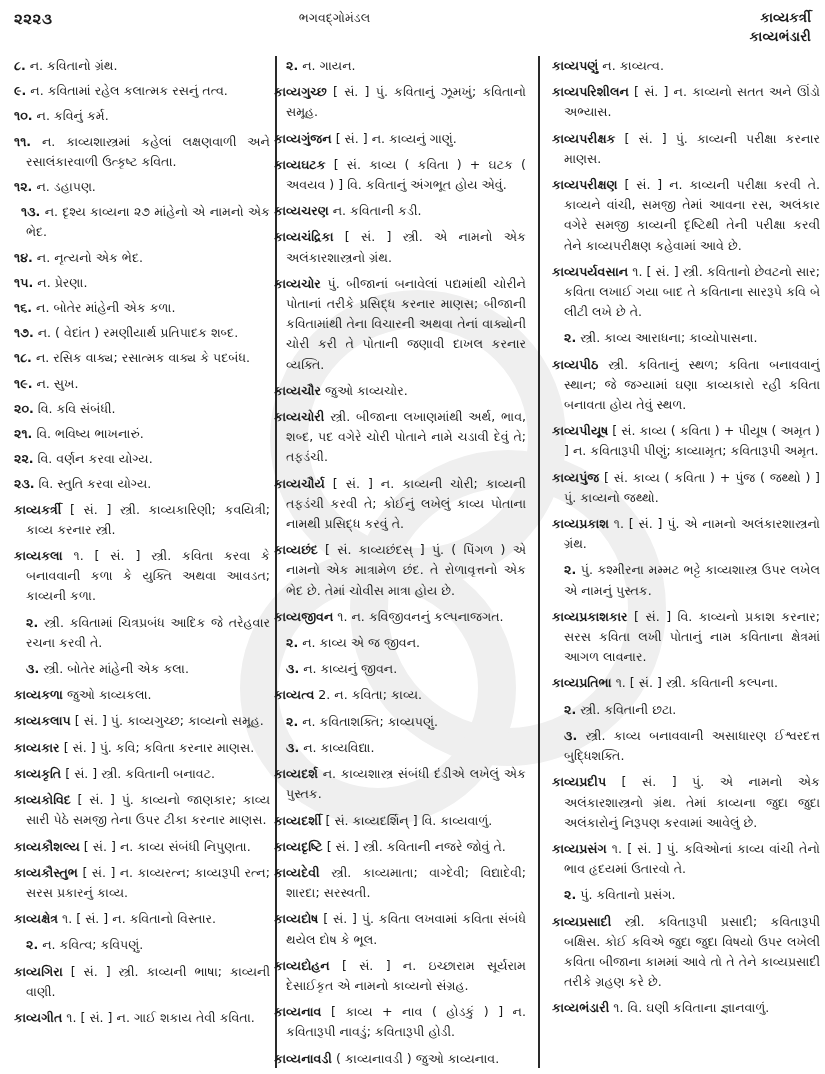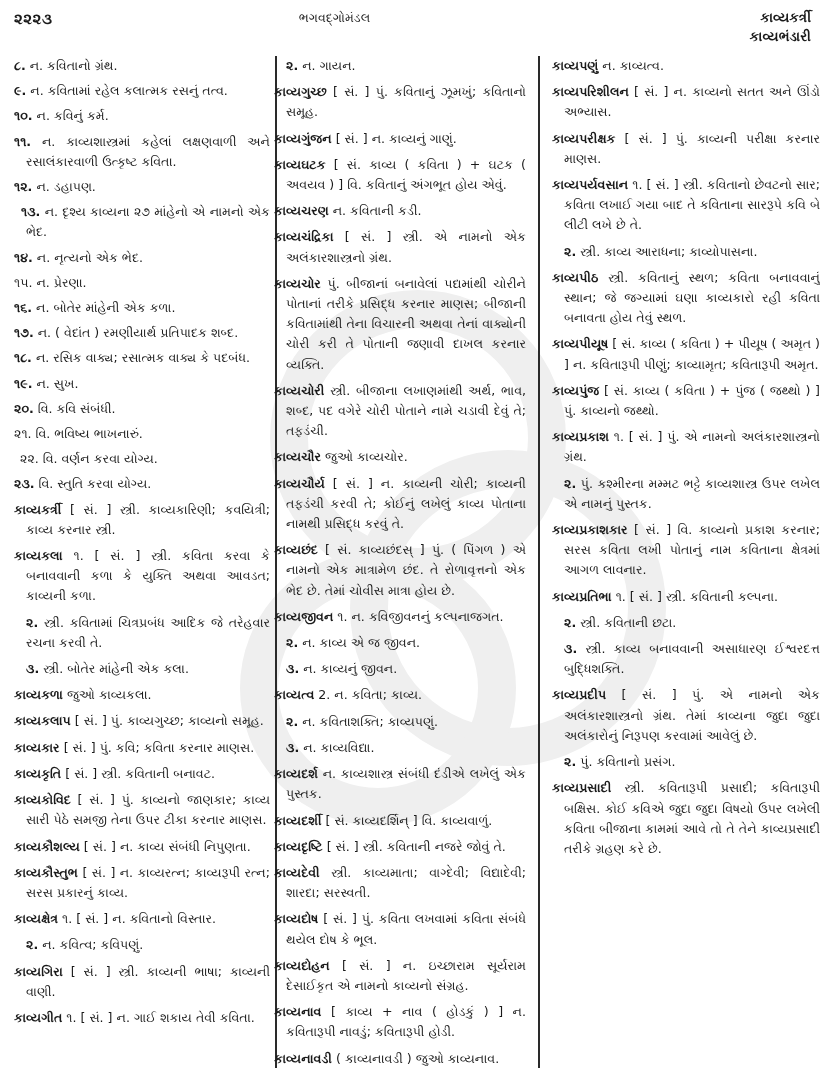--- a/index.html
+++ b/index.html
@@ -43,28 +43,28 @@
 
 <div class="columns">
   <div class="col col1">
       <div class="entry sense"><span class="n" style="font-weight: bold;">૮.</span> <span>ન. કવિતાનો ગ્રંથ.</span></div>
       <div class="entry sense"><span class="n" style="font-weight: bold;">૯.</span> <span>ન. કવિતામાં રહેલ કલાત્મક રસનું તત્વ.</span></div>
       <div class="entry sense"><span class="n" style="font-weight: bold;">૧૦.</span> <span>ન. કવિનું કર્મ.</span></div>
       <div class="entry sense"><span class="n" style="font-weight: bold;">૧૧.</span> <span>ન. કાવ્યશાસ્ત્રમાં કહેલાં લક્ષણવાળી અને રસાલંકારવાળી ઉત્કૃષ્ટ કવિતા.</span></div>
       <div class="entry sense"><span class="n" style="font-weight: bold;">૧૨.</span> <span>ન. ડહાપણ.</span></div>
       <div class="entry sense"><span class="n" style="font-weight: bold; margin-left: 7px;">૧૩.</span> <span>ન. દૃશ્ય કાવ્યના ૨૭ માંહેનો એ નામનો એક ભેદ.</span></div>
       <div class="entry sense"><span class="n" style="font-weight: bold;">૧૪.</span> <span>ન. નૃત્યનો એક ભેદ.</span></div>
-      <div class="entry sense"><span class="n" style="font-weight: normal;">૧૫.</span> <span>ન. પ્રેરણા.</span></div>
+      <div class="entry sense"><span class="n" style="font-weight: bold;">૧૫.</span> <span>ન. પ્રેરણા.</span></div>
       <div class="entry sense"><span class="n" style="font-weight: bold;">૧૬.</span> <span>ન. બોતેર માંહેની એક કળા.</span></div>
       <div class="entry sense"><span class="n" style="font-weight: bold; margin-top: 12px;">૧૭.</span> <span>ન. ( વેદાંત ) રમણીયાર્થ પ્રતિપાદક શબ્દ.</span></div>
       <div class="entry sense"><span class="n" style="font-weight: bold;">૧૮.</span> <span>ન. રસિક વાક્ય; રસાત્મક વાક્ય કે પદબંધ.</span></div>
       <div class="entry sense"><span class="n" style="font-weight: bold;">૧૯.</span> <span>ન. સુખ.</span></div>
       <div class="entry sense"><span class="n" style="font-weight: bold;">૨૦.</span> <span>વિ. કવિ સંબંધી.</span></div>
-      <div class="entry sense"><span class="n" style="font-weight: normal;">૨૧.</span> <span>વિ. ભવિષ્ય ભાખનારું.</span></div>
-      <div class="entry sense"><span class="n" style="font-weight: normal; margin-left: 6px;">૨૨.</span> <span>વિ. વર્ણન કરવા યોગ્ય.</span></div>
+      <div class="entry sense"><span class="n" style="font-weight: bold;">૨૧.</span> <span>વિ. ભવિષ્ય ભાખનારું.</span></div>
+      <div class="entry sense"><span class="n" style="font-weight: bold;">૨૨.</span> <span>વિ. વર્ણન કરવા યોગ્ય.</span></div>
       <div class="entry sense"><span class="n" style="font-weight: bold;">૨૩.</span> <span>વિ. સ્તુતિ કરવા યોગ્ય.</span></div>
       <div class="entry"><span class="hw">કાવ્યકર્ત્રી</span> <span>[ સં. ] સ્ત્રી. કાવ્યકારિણી; કવયિત્રી; કાવ્ય કરનાર સ્ત્રી.</span></div>
       <div class="entry"><span class="hw">કાવ્યકલા</span> <span>૧. [ સં. ] સ્ત્રી. કવિતા કરવા કે બનાવવાની કળા કે યુક્તિ અથવા આવડત; કાવ્યની કળા.</span></div>
       <div class="entry sub"><span class="n">૨.</span> <span>સ્ત્રી. કવિતામાં ચિત્રપ્રબંધ આદિક જે તરેહવાર રચના કરવી તે.</span></div>
       <div class="entry sub"><span class="n">૩.</span> <span>સ્ત્રી. બોતેર માંહેની એક કલા.</span></div>
       <div class="entry"><span class="hw">કાવ્યકળા</span> <span>જુઓ કાવ્યકલા.</span></div>
       <div class="entry"><span class="hw">કાવ્યકલાપ</span> <span>[ સં. ] પું. કાવ્યગુચ્છ; કાવ્યનો સમૂહ.</span></div>
       <div class="entry"><span class="hw">કાવ્યકાર</span> <span>[ સં. ] પું. કવિ; કવિતા કરનાર માણસ.</span></div>
       <div class="entry"><span class="hw">કાવ્યકૃતિ</span> <span>[ સં. ] સ્ત્રી. કવિતાની બનાવટ.</span></div>
       <div class="entry"><span class="hw">કાવ્યકોવિદ</span> <span>[ સં. ] પું. કાવ્યનો જાણકાર; કાવ્ય સારી પેઠે સમજી તેના ઉપર ટીકા કરનાર માણસ.</span></div>
@@ -77,22 +77,22 @@
     </div>
   <div class="divider d1"></div>
   <div class="col col2">
       <div class="entry sub"><span class="n">૨.</span> <span>ન. ગાયન.</span></div>
       <div class="entry"><span class="hw">કાવ્યગુચ્છ</span> <span>[ સં. ] પું. કવિતાનું ઝૂમખું; કવિતાનો સમૂહ.</span></div>
       <div class="entry"><span class="hw">કાવ્યગુંજન</span> <span>[ સં. ] ન. કાવ્યનું ગાણું.</span></div>
       <div class="entry"><span class="hw">કાવ્યઘટક</span> <span>[ સં. કાવ્ય ( કવિતા ) + ઘટક ( અવયવ ) ] વિ. કવિતાનું અંગભૂત હોય એવું.</span></div>
       <div class="entry"><span class="hw">કાવ્યચરણ</span> <span>ન. કવિતાની કડી.</span></div>
       <div class="entry"><span class="hw">કાવ્યચંદ્રિકા</span> <span>[ સં. ] સ્ત્રી. એ નામનો એક અલંકારશાસ્ત્રનો ગ્રંથ.</span></div>
       <div class="entry"><span class="hw">કાવ્યચોર</span> <span>પું. બીજાનાં બનાવેલાં પદ્યમાંથી ચોરીને પોતાનાં તરીકે પ્રસિદ્ધ કરનાર માણસ; બીજાની કવિતામાંથી તેના વિચારની અથવા તેનાં વાક્યોની ચોરી કરી તે પોતાની જણાવી દાખલ કરનાર વ્યક્તિ.</span></div>
+      <div class="entry"><span class="hw">કાવ્યચૌર</span> <span>જુઓ કાવ્યચોર.</span></div>
       <div class="entry"><span class="hw">કાવ્યચોરી</span> <span>સ્ત્રી. બીજાના લખાણમાંથી અર્થ, ભાવ, શબ્દ, પદ વગેરે ચોરી પોતાને નામે ચડાવી દેવું તે; તફડંચી.</span></div>
-      <div class="entry"><span class="hw">કાવ્યચૌર</span> <span>જુઓ કાવ્યચોર.</span></div>
       <div class="entry"><span class="hw">કાવ્યચૌર્ય</span> <span>[ સં. ] ન. કાવ્યની ચોરી; કાવ્યની તફડંચી કરવી તે; કોઈનું લખેલું કાવ્ય પોતાના નામથી પ્રસિદ્ધ કરવું તે.</span></div>
       <div class="entry"><span class="hw">કાવ્યછંદ</span> <span>[ સં. કાવ્યછંદસ્ ] પું. ( પિંગળ ) એ નામનો એક માત્રામેળ છંદ. તે રોળાવૃત્તનો એક ભેદ છે. તેમાં ચોવીસ માત્રા હોય છે.</span></div>
       <div class="entry"><span class="hw">કાવ્યજીવન</span> <span>૧. ન. કવિજીવનનું કલ્પનાજગત.</span></div>
       <div class="entry sub"><span class="n">૨.</span> <span>ન. કાવ્ય એ જ જીવન.</span></div>
       <div class="entry sub"><span class="n">૩.</span> <span>ન. કાવ્યનું જીવન.</span></div>
       <div class="entry"><span class="hw">કાવ્યત્વ</span> <span>2. ન. કવિતા; કાવ્ય.</span></div>
       <div class="entry sub"><span class="n">૨.</span> <span>ન. કવિતાશક્તિ; કાવ્યપણું.</span></div>
       <div class="entry sub"><span class="n">૩.</span> <span>ન. કાવ્યવિદ્યા.</span></div>
       <div class="entry"><span class="hw">કાવ્યદર્શ</span> <span>ન. કાવ્યશાસ્ત્ર સંબંધી દંડીએ લખેલું એક પુસ્તક.</span></div>
       <div class="entry"><span class="hw">કાવ્યદર્શી</span> <span>[ સં. કાવ્યદર્શિન્ ] વિ. કાવ્યવાળું.</span></div>
@@ -101,28 +101,31 @@
       <div class="entry"><span class="hw">કાવ્યદોષ</span> <span>[ સં. ] પું. કવિતા લખવામાં કવિતા સંબંધે થયેલ દોષ કે ભૂલ.</span></div>
       <div class="entry"><span class="hw">કાવ્યદોહન</span> <span>[ સં. ] ન. ઇચ્છારામ સૂર્યરામ દેસાઈકૃત એ નામનો કાવ્યનો સંગ્રહ.</span></div>
       <div class="entry"><span class="hw">કાવ્યનાવ</span> <span>[ કાવ્ય + નાવ ( હોડકું ) ] ન. કવિતારૂપી નાવડું; કવિતારૂપી હોડી.</span></div>
       <div class="entry"><span class="hw">કાવ્યનાવડી</span> <span>( કાવ્યનાવડી ) જુઓ કાવ્યનાવ.</span></div>
     </div>
   <div class="divider d2"></div>
   <div class="col col3">
       <div class="entry"><span class="hw">કાવ્યપણું</span> <span>ન. કાવ્યત્વ.</span></div>
       <div class="entry"><span class="hw">કાવ્યપરિશીલન</span> <span>[ સં. ] ન. કાવ્યનો સતત અને ઊંડો અભ્યાસ.</span></div>
       <div class="entry"><span class="hw">કાવ્યપરીક્ષક</span> <span>[ સં. ] પું. કાવ્યની પરીક્ષા કરનાર માણસ.</span></div>
+      <div class="entry"><span class="hw">કાવ્યપરીક્ષણ</span> <span>[ સં. ] ન. કાવ્યની પરીક્ષા કરવી તે. કાવ્યને વાંચી, સમજી તેમાં આવના રસ, અલંકાર વગેરે સમજી કાવ્યની દૃષ્ટિથી તેની પરીક્ષા કરવી તેને કાવ્યપરીક્ષણ કહેવામાં આવે છે.</span></div>
       <div class="entry"><span class="hw">કાવ્યપર્યવસાન</span> <span>૧. [ સં. ] સ્ત્રી. કવિતાનો છેવટનો સાર; કવિતા લખાઈ ગયા બાદ તે કવિતાના સારરૂપે કવિ બે લીટી લખે છે તે.</span></div>
       <div class="entry sub"><span class="n">૨.</span> <span>સ્ત્રી. કાવ્ય આરાધના; કાવ્યોપાસના.</span></div>
       <div class="entry"><span class="hw">કાવ્યપીઠ</span> <span>સ્ત્રી. કવિતાનું સ્થળ; કવિતા બનાવવાનું સ્થાન; જે જગ્યામાં ઘણા કાવ્યકારો રહી કવિતા બનાવતા હોય તેવું સ્થળ.</span></div>
       <div class="entry"><span class="hw">કાવ્યપીયૂષ</span> <span>[ સં. કાવ્ય ( કવિતા ) + પીયૂષ ( અમૃત ) ] ન. કવિતારૂપી પીણું; કાવ્યામૃત; કવિતારૂપી અમૃત.</span></div>
       <div class="entry"><span class="hw">કાવ્યપુંજ</span> <span>[ સં. કાવ્ય ( કવિતા ) + પુંજ ( જથ્થો ) ] પું. કાવ્યનો જથ્થો.</span></div>
       <div class="entry"><span class="hw">કાવ્યપ્રકાશ</span> <span>૧. [ સં. ] પું. એ નામનો અલંકારશાસ્ત્રનો ગ્રંથ.</span></div>
       <div class="entry sub"><span class="n">૨.</span> <span>પું. કશ્મીરના મમ્મટ ભટ્ટે કાવ્યશાસ્ત્ર ઉપર લખેલ એ નામનું પુસ્તક.</span></div>
       <div class="entry"><span class="hw">કાવ્યપ્રકાશકાર</span> <span>[ સં. ] વિ. કાવ્યનો પ્રકાશ કરનાર; સરસ કવિતા લખી પોતાનું નામ કવિતાના ક્ષેત્રમાં આગળ લાવનાર.</span></div>
       <div class="entry"><span class="hw">કાવ્યપ્રતિભા</span> <span>૧. [ સં. ] સ્ત્રી. કવિતાની કલ્પના.</span></div>
       <div class="entry sub"><span class="n">૨.</span> <span>સ્ત્રી. કવિતાની છટા.</span></div>
       <div class="entry sub"><span class="n">૩.</span> <span>સ્ત્રી. કાવ્ય બનાવવાની અસાધારણ ઈશ્વરદત્ત બુદ્ધિશક્તિ.</span></div>
       <div class="entry"><span class="hw">કાવ્યપ્રદીપ</span> <span>[ સં. ] પું. એ નામનો એક અલંકારશાસ્ત્રનો ગ્રંથ. તેમાં કાવ્યના જુદા જુદા અલંકારોનું નિરૂપણ કરવામાં આવેલું છે.</span></div>
+      <div class="entry"><span class="hw">કાવ્યપ્રસંગ</span> <span>૧. [ સં. ] પું. કવિઓનાં કાવ્ય વાંચી તેનો ભાવ હૃદયમાં ઉતારવો તે.</span></div>
       <div class="entry sub"><span class="n">૨.</span> <span>પું. કવિતાનો પ્રસંગ.</span></div>
       <div class="entry"><span class="hw">કાવ્યપ્રસાદી</span> <span>સ્ત્રી. કવિતારૂપી પ્રસાદી; કવિતારૂપી બક્ષિસ. કોઈ કવિએ જુદા જુદા વિષયો ઉપર લખેલી કવિતા બીજાના કામમાં આવે તો તે તેને કાવ્યપ્રસાદી તરીકે ગ્રહણ કરે છે.</span></div>
+      <div class="entry"><span class="hw">કાવ્યભંડારી</span> <span>૧. વિ. ઘણી કવિતાના જ્ઞાનવાળું.</span></div>
     </div>
 </div>
 
 </body></html>

